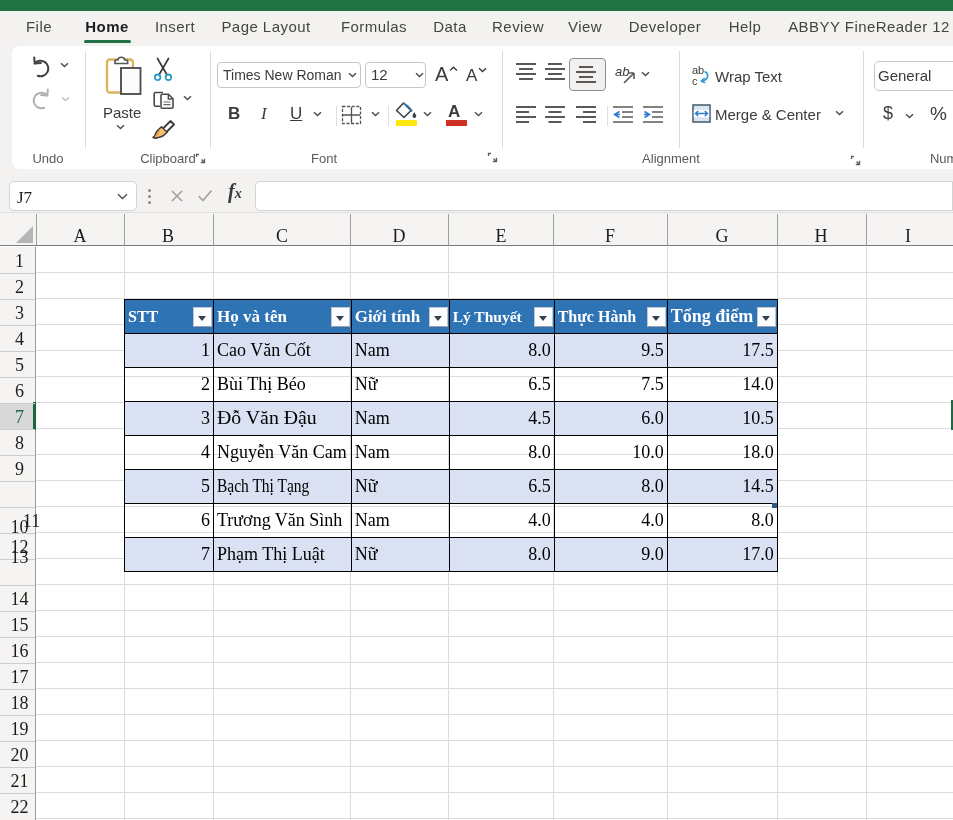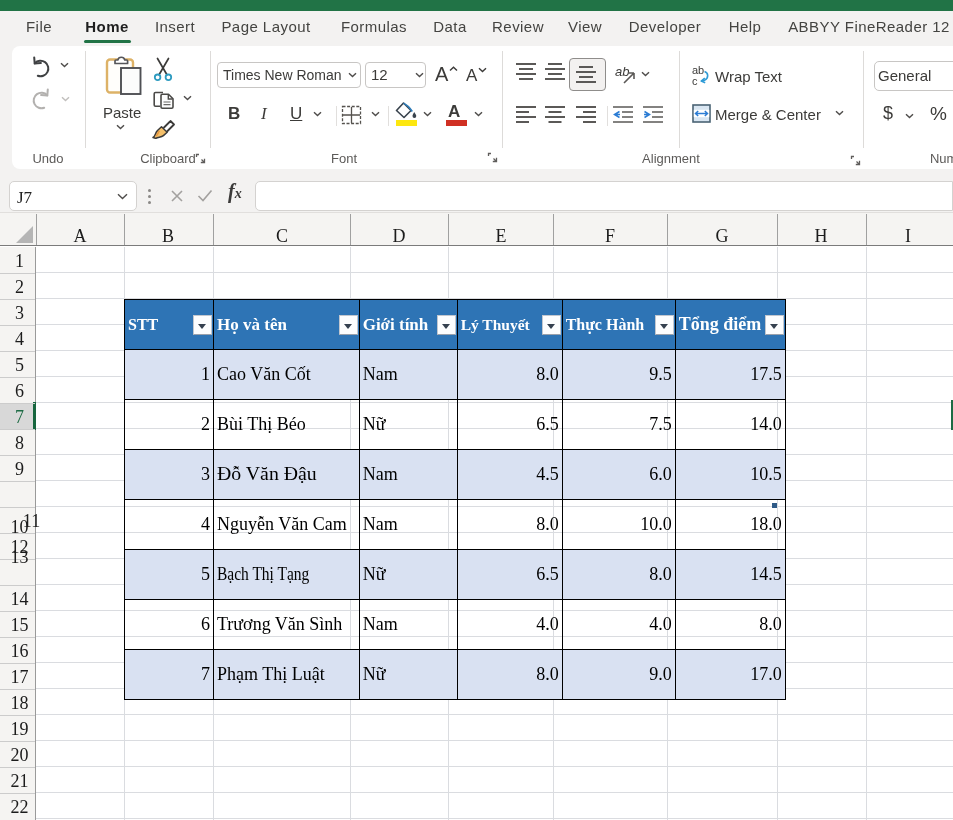--- a/index.html
+++ b/index.html
@@ -26,21 +26,21 @@
   .cl{position:absolute;top:14px;font-family:"Liberation Serif",serif;font-size:18px;color:#1c1c1c;transform:translateX(-50%);line-height:1;}
   #rowhdr{left:0;top:34px;width:36px;height:573px;background:#f5f4f2;border-right:1px solid #9a9a9a;box-sizing:border-box;}
   .rn{position:absolute;width:39px;text-align:center;font-family:"Liberation Serif",serif;font-size:18px;color:#1c1c1c;line-height:28px;}
   .rhsep{position:absolute;left:0;width:35px;height:1px;background:#cccccc;}
   #grid{left:36px;top:34px;width:917px;height:573px;
      background-image:repeating-linear-gradient(to bottom,transparent 0px,transparent 25px,#dadce0 25px,#dadce0 26px);}
   .vgl{position:absolute;top:0;width:1px;height:573px;background:#dadce0;}
   
   #tbl{position:absolute;left:124px;top:86px;border-collapse:collapse;table-layout:fixed;
      font-family:"Liberation Serif",serif;font-size:18px;color:#000;}
-  #tbl td{border:1px solid #000;padding:12px;height:25px;overflow:hidden;white-space:nowrap;}
+  #tbl td{border:1px solid #000;padding:4px;height:25px;overflow:hidden;white-space:nowrap;}
   #tbl .hd{background:#2e74b5;color:#fff;font-weight:bold;font-size:17px;position:relative;}
   #tbl .b{background:#d9e1f2;}
   .r{text-align:right;padding-right:3px !important;}
   .l{text-align:left;padding-left:3px !important;}
   .fbtn{position:absolute;right:1px;top:50%;margin-top:-10px;width:19px;height:20px;background:#fcfdfe;border:1px solid #c2c7cf;border-bottom-color:#99a0ab;box-sizing:border-box;}
   .fbtn:after{content:"";position:absolute;left:4px;top:8px;border-left:4.5px solid transparent;border-right:4.5px solid transparent;border-top:5px solid #34404f;}
 </style>
 </head>
 <body>
 <div id="page">
@@ -63,21 +63,21 @@
   <div class="abs" id="ribbon"></div>
 
   <div class="sep" style="left:85px;"></div>
   <div class="sep" style="left:210px;"></div>
   <div class="sep" style="left:502px;"></div>
   <div class="sep" style="left:679px;"></div>
   <div class="sep" style="left:863px;"></div>
 
   <div class="lbl" style="left:48px;">Undo</div>
   <div class="lbl" style="left:146px;margin-left:22px;">Clipboard</div>
-  <div class="lbl" style="left:344px;text-align:right;">Font</div>
+  <div class="lbl" style="left:324px;text-align:right;">Font</div>
   <div class="lbl" style="left:671px;">Alignment</div>
   <div class="lbl" style="left:953px;">Number</div>
 
   <svg class="abs" style="left:30px;top:55px;" width="22" height="24" viewBox="0 0 22 24">
     <path d="M4.8 8.2 A 7.8 7.8 0 1 1 7.8 20.8" fill="none" stroke="#3f4143" stroke-width="2" stroke-linecap="round"></path>
     <path d="M4.2 2.4 L4.7 8.6 L10.9 8.1" fill="none" stroke="#3f4143" stroke-width="2" stroke-linecap="round" stroke-linejoin="round"></path>
   </svg>
   <svg class="abs" style="left:60px;top:62px;" width="9" height="6" viewBox="0 0 9 6">
       <path d="M1 1.2 L4.5 4.6 L8 1.2" stroke="#4f4d4b" stroke-width="1.4" fill="none"></path>
     </svg>

